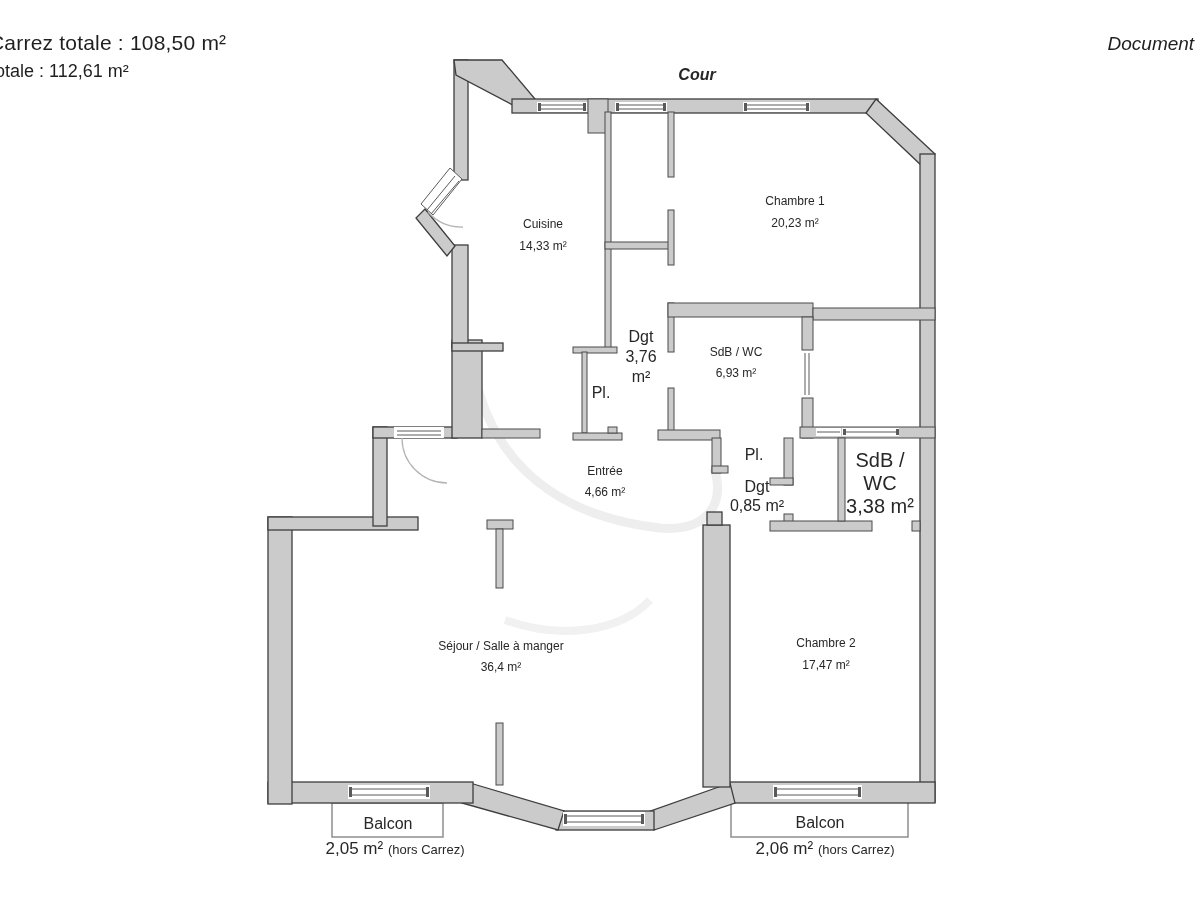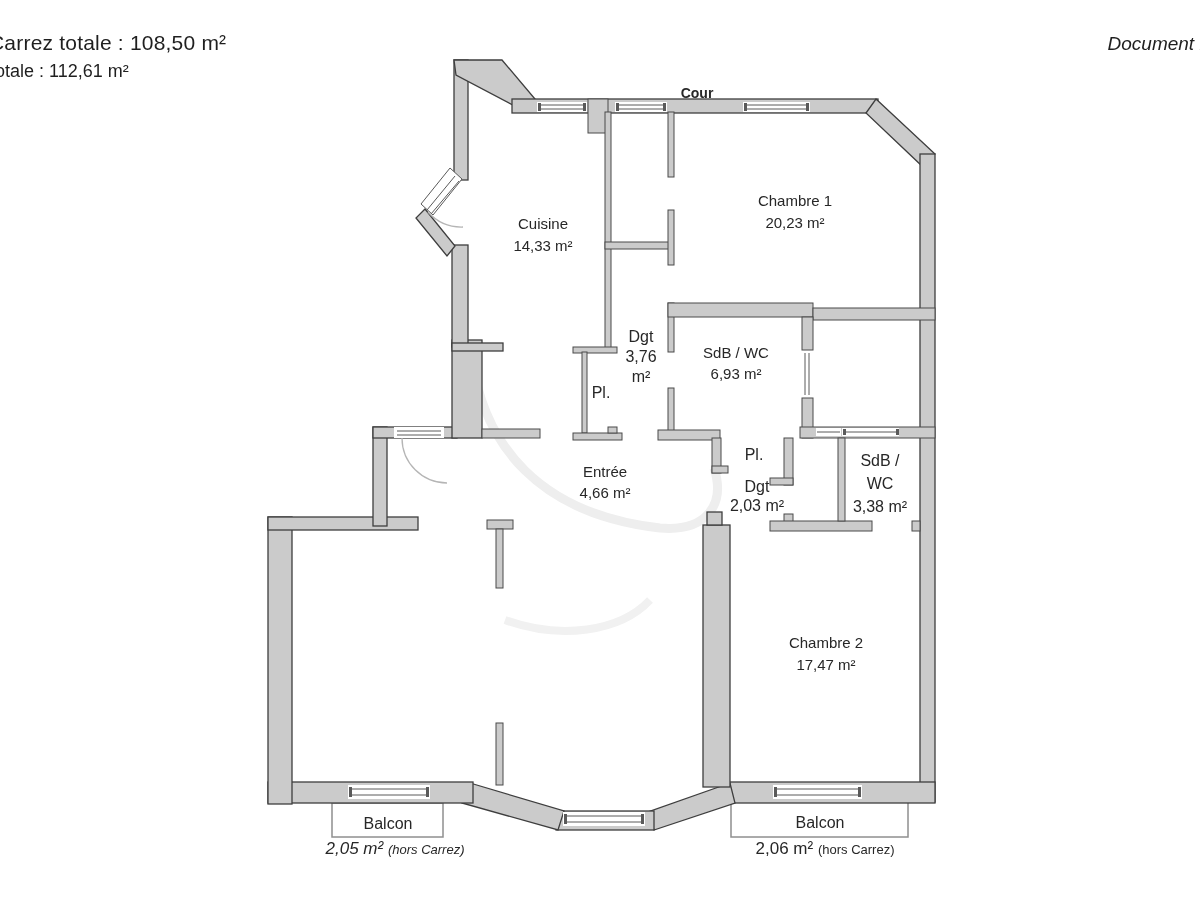--- a/index.html
+++ b/index.html
@@ -1,39 +1,39 @@
 <!DOCTYPE html>
 <html><head>
 <meta charset="utf-8">
 <style>
   html,body{margin:0;padding:0;background:#ffffff;}
   .stage{position:relative;width:1200px;height:900px;background:#ffffff;overflow:hidden;
          font-family:"Liberation Sans", sans-serif;color:#272727;}
   .stage svg{position:absolute;left:0;top:0;}
   .lbl{position:absolute;transform:translateX(-50%);text-align:center;white-space:nowrap;
-       font-size:15px;line-height:22px;color:#272727;}
+       font-size:12px;line-height:22px;color:#272727;}
   .lbl .ln{display:block;}
   .hdr{position:absolute;white-space:nowrap;color:#1f1f1f;}
   .hdr-1{left:-11px;top:31px;font-size:21px;letter-spacing:.2px;}
   .hdr-2{left:-10px;top:61px;font-size:18px;}
   .hdr-doc{right:-10px;top:33px;font-size:19px;font-style:italic;}
-  .cour{left:697px;top:64px;font-size:14px;font-weight:bold;margin-top:18px;}
+  .cour{left:697px;top:64px;font-size:16px;font-weight:bold;font-style:italic;}
   .cuisine{left:543px;top:213px;}
   .chambre1{left:795px;top:190px;}
   .dgt1{left:641px;top:327px;font-size:16px;line-height:20px;}
   .sdb1{left:736px;top:342px;line-height:21px;}
   .pl1{left:601px;top:384px;font-size:16px;line-height:18px;}
   .entree{left:566px;top:461px;line-height:21px;margin-left:39px;}
   .pl2{left:754px;top:446px;font-size:16px;line-height:18px;}
   .dgt2{left:757px;top:477px;font-size:16px;line-height:19px;}
-  .sdb2{left:880px;top:449px;font-size:16px;line-height:23px;}
+  .sdb2{left:880px;top:449px;font-size:20px;line-height:23px;}
   .sejour{left:501px;top:636px;line-height:21px;}
   .chambre2{left:826px;top:632px;}
   .balcon-name-l{left:388px;top:813px;font-size:16px;line-height:21px;}
-  .balcon-area-l{left:395px;top:838px;font-size:17px;font-style:italic;}
+  .balcon-area-l{left:395px;top:838px;font-size:17px;}
   .balcon-name-r{left:820px;top:812px;font-size:16px;line-height:21px;}
   .balcon-area-r{left:825px;top:838px;font-size:17px;}
   .hc{font-size:13px;}
 </style>
 </head>
 <body>
 
 <div class="stage">
 
   <svg width="1200" height="900" viewBox="0 0 1200 900">
@@ -210,29 +210,33 @@
 
   <div class="lbl entree">
     <span class="ln">Entrée</span>
     <span class="ln">4,66 m²</span>
   </div>
 
   <div class="lbl pl2">Pl.</div>
 
   <div class="lbl dgt2">
     <span class="ln">Dgt</span>
-    <span class="ln">2,03 m²</span>
+    <span class="ln">0,85 m²</span>
   </div>
 
   <div class="lbl sdb2">
     <span class="ln">SdB /</span>
     <span class="ln">WC</span>
     <span class="ln">3,38 m²</span>
   </div>
 
+  <div class="lbl sejour">
+    <span class="ln">Séjour / Salle à manger</span>
+    <span class="ln">36,4 m²</span>
+  </div>
 
   <div class="lbl chambre2">
     <span class="ln">Chambre 2</span>
     <span class="ln">17,47 m²</span>
   </div>
 
   <div class="lbl balcon-name-l">Balcon</div>
   <div class="lbl balcon-area-l">
     <span>2,05 m²</span>
     <span class="hc">(hors Carrez)</span>

